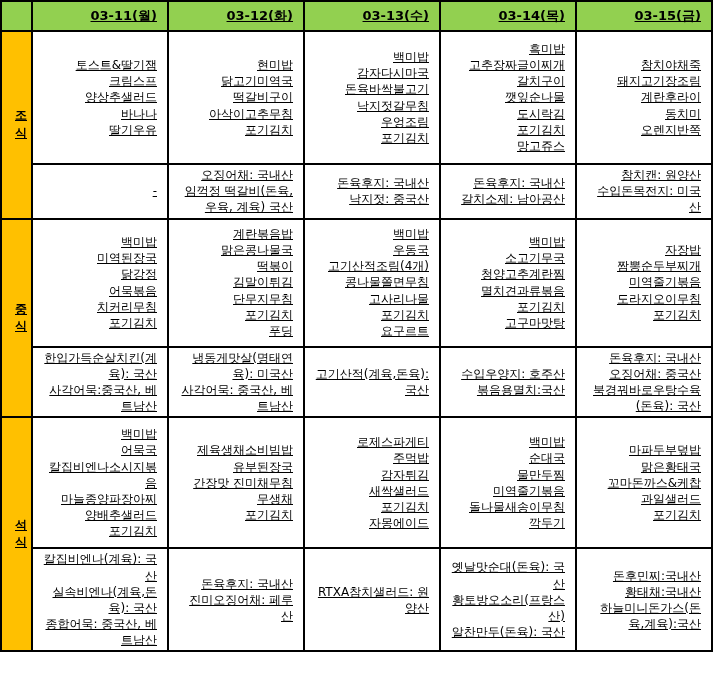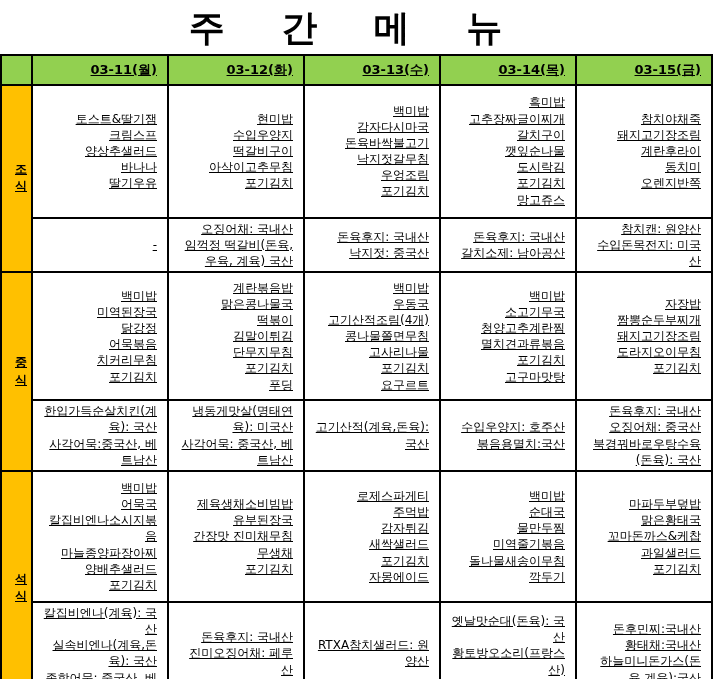--- a/index.html
+++ b/index.html
@@ -72,21 +72,20 @@
   tr.menu-row-1 td   { height: 128px; }
   tr.origin-row-1 td { height: 62px; margin-top: 28px; }
   tr.menu-row-2 td   { height: 131px; }
   tr.origin-row-2 td { height: 80px; }
 </style>
 </head>
 <body>
 
 <div class="page">
 
-  <h1 class="title">주 간 메 뉴</h1>
 
   <table class="menu-table">
     <colgroup>
       <col class="c-label">
       <col class="c-day">
         <col class="c-day">
         <col class="c-day">
         <col class="c-day">
         <col class="c-day">
     </colgroup>
@@ -104,21 +103,21 @@
       <tr class="menu-row-0">
         <th class="meal-label" rowspan="2">
           <div class="vtext">조식</div>
         </th>
         <td class="menu-cell">토스트&amp;딸기잼
 크림스프
 양상추샐러드
 바나나
 딸기우유</td>
         <td class="menu-cell">현미밥
-수입우양지
+닭고기미역국
 떡갈비구이
 아삭이고추무침
 포기김치</td>
         <td class="menu-cell">백미밥
 감자다시마국
 돈육바싹불고기
 낙지젓갈무침
 우엉조림
 포기김치</td>
         <td class="menu-cell">흑미밥
@@ -171,21 +170,21 @@
 포기김치
 요구르트</td>
         <td class="menu-cell">백미밥
 소고기무국
 청양고추계란찜
 멸치견과류볶음
 포기김치
 고구마맛탕</td>
         <td class="menu-cell">자장밥
 짬뽕순두부찌개
-돼지고기장조림
+미역줄기볶음
 도라지오이무침
 포기김치</td>
       </tr>
       <tr class="origin-row-1">
         <td class="origin-cell">한입가득순살치킨(계육): 국산
 사각어묵:중국산, 베트남산</td>
         <td class="origin-cell">냉동게맛살(명태연육): 미국산
 사각어묵: 중국산, 베트남산</td>
         <td class="origin-cell">고기산적(계육,돈육): 국산</td>
         <td class="origin-cell">수입우양지: 호주산

